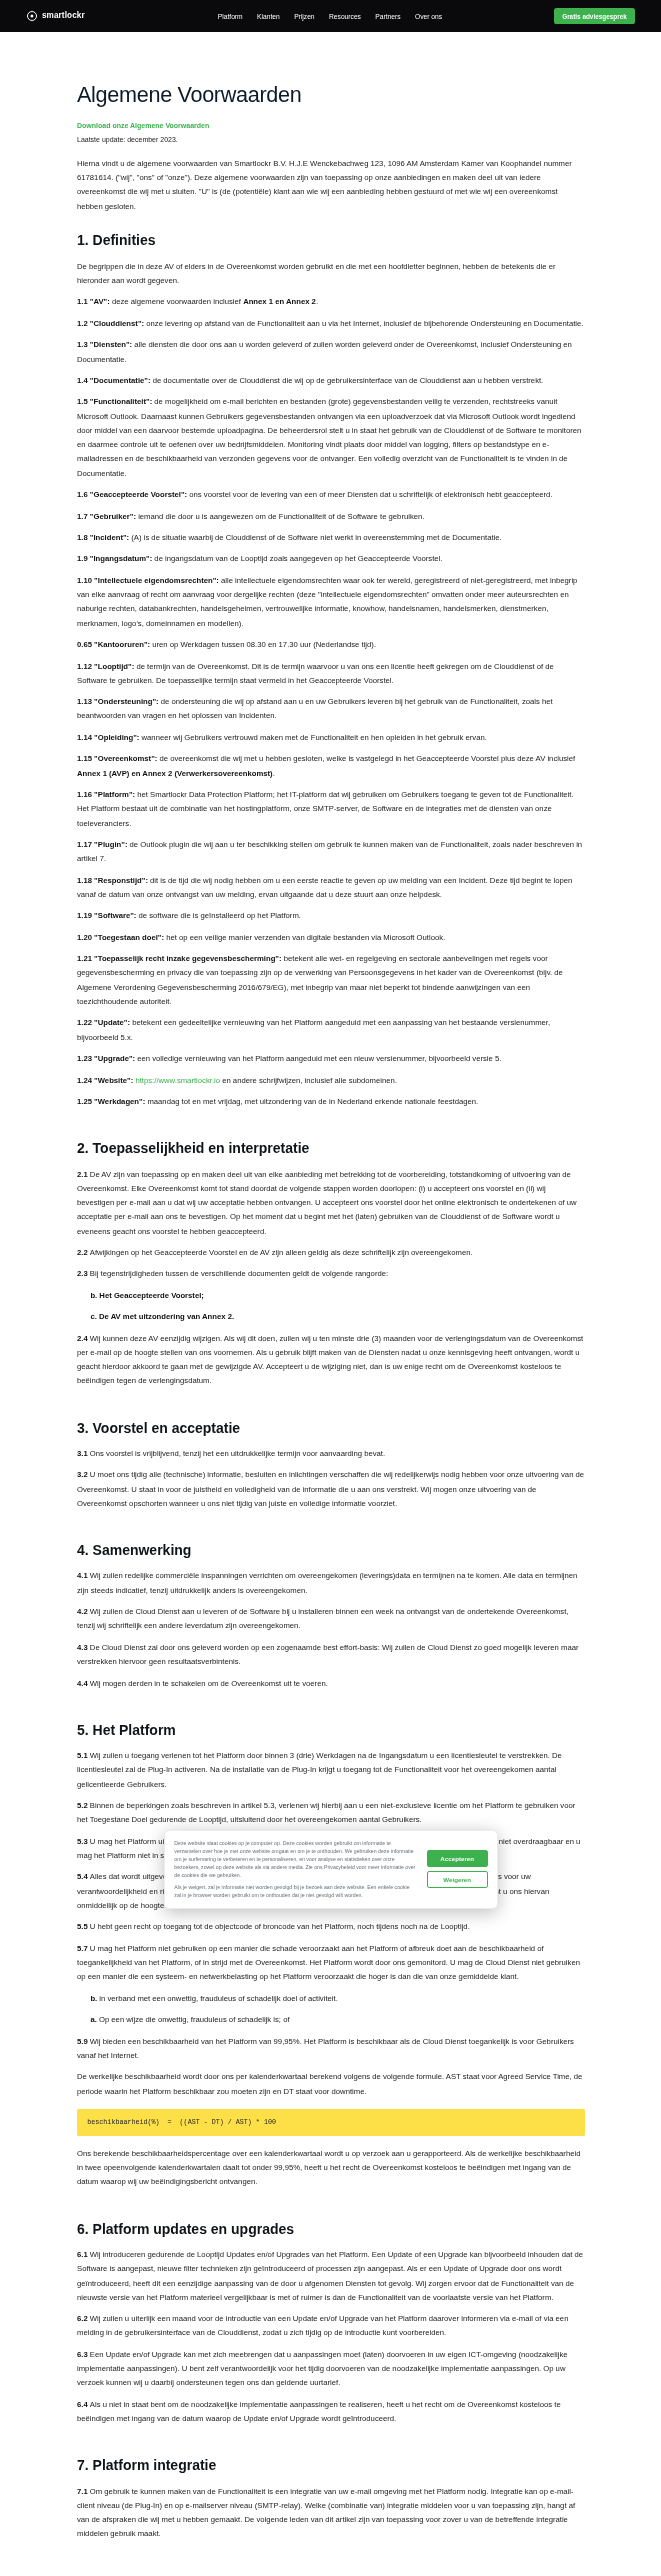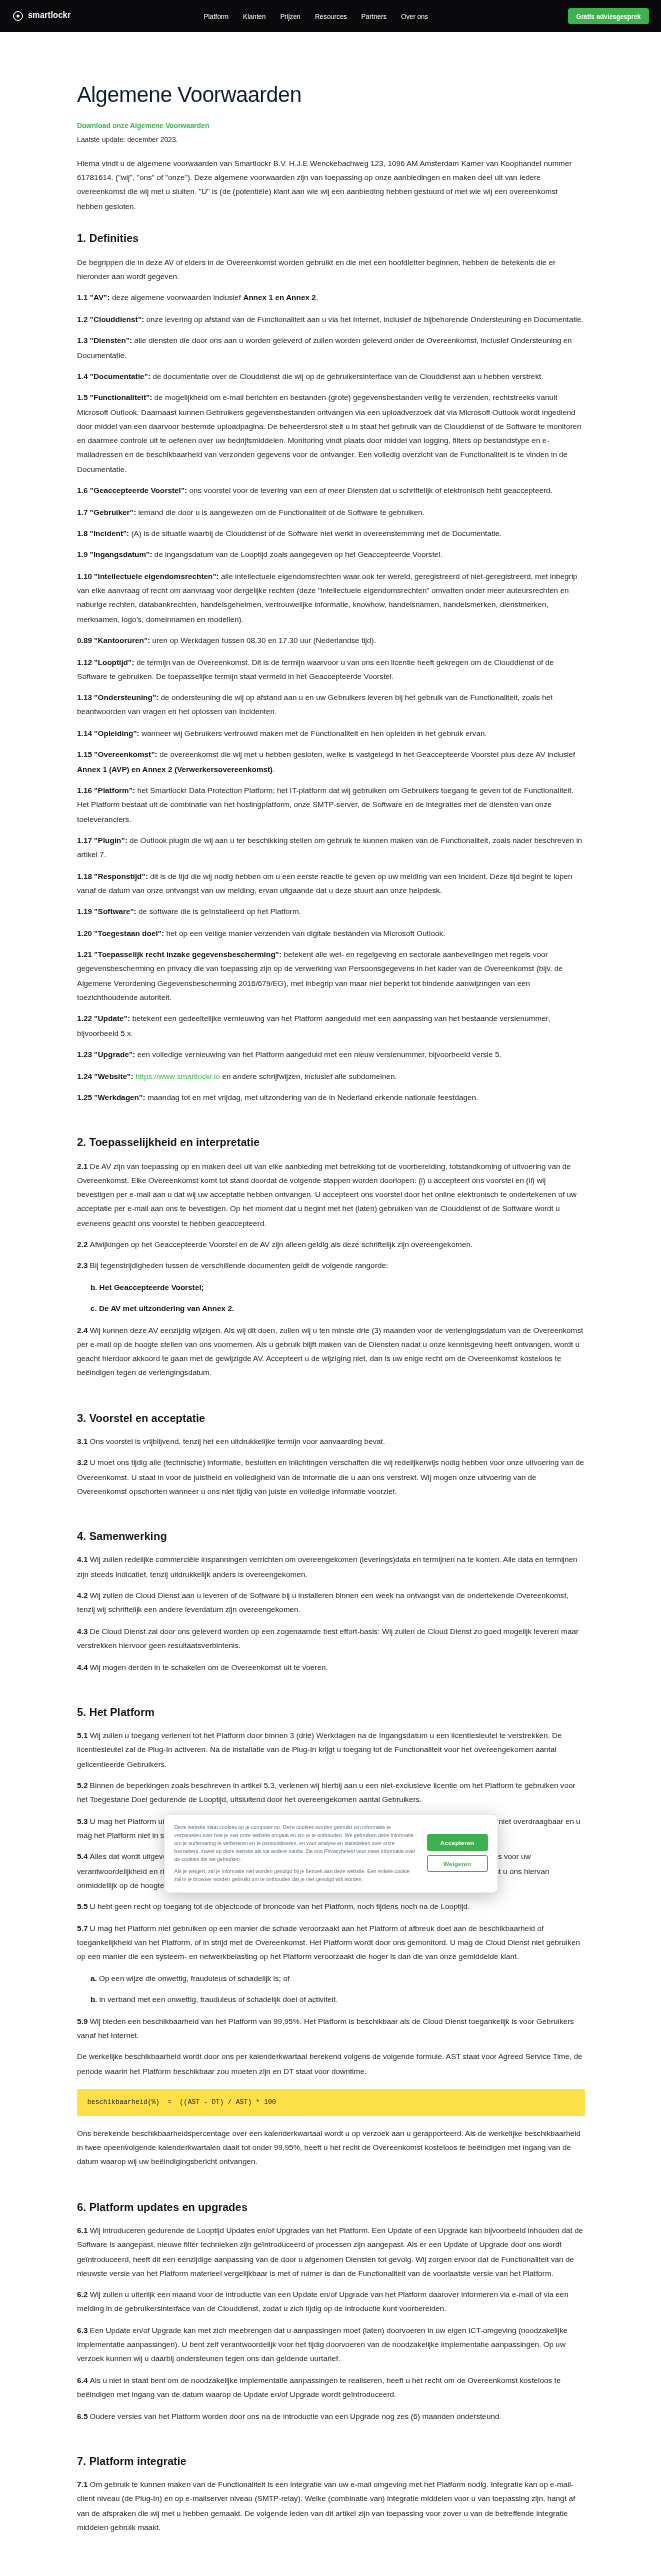--- a/index.html
+++ b/index.html
@@ -5,21 +5,21 @@
   * { box-sizing: border-box; margin: 0; padding: 0; }
   html, body { background: #ffffff; }
   body {
     width: 662px; height: 3091px; overflow: hidden; position: relative;
     font-family: "Liberation Sans", "DejaVu Sans", sans-serif;
     color: #222222;
   }
   
   .navbar {
     height: 32px; background: #0a0a0c; display: flex; align-items: center;
-    padding: 0 13px; width: 100%;
+    padding: 0 27px; width: 100%;
   }
   .logo { display: flex; align-items: center; gap: 4.6px; cursor: pointer; }
   .logo-mark {
     width: 10.3px; height: 10.3px; border: 1px solid #ffffff; border-radius: 50%;
     position: relative; flex-shrink: 0;
   }
   .logo-mark::after {
     content: ""; position: absolute; width: 3.1px; height: 3.1px; background: #ffffff;
     border-radius: 50%; left: 50%; top: 50%; transform: translate(-50%,-50%);
   }
@@ -34,21 +34,21 @@
   :root { --green: #3cb14e; }
   
   .main { padding: 50px 77px 0 77px; width: 662px; }
   .page-title { font-size: 21.6px; font-weight: 400; color: #0c1a2b; letter-spacing: -0.3px; margin-bottom: 13.4px; }
   .download-link { display: inline-block; color: var(--green); font-size: 7px; font-weight: 700; margin-bottom: 6.2px; cursor: pointer; }
   .last-update { font-size: 7px; color: #222; margin-bottom: 14.4px; }
   .intro-para { font-size: 7.7px; line-height: 1.85; color: #222; }
   
   .sec { margin-top: 31px; position: relative; }
   .sec:first-child { margin-top: 18.5px; }
-  .sec-title { font-size: 11px; font-weight: 700; color: #101418; margin-bottom: 11.3px; margin-top: 6px; }
+  .sec-title { font-size: 14px; font-weight: 700; color: #101418; margin-bottom: 11.3px; margin-top: 6px; }
   .clause { font-size: 7.7px; line-height: 1.85; margin-bottom: 7.2px; color: #222; }
   .clause strong { font-weight: 700; color: #111; }
   .clause.sub { margin-left: 13.4px; }
   .green-link { color: var(--green); cursor: pointer; margin-top: 16px; }
   .code-block {
     background: #fde047; border-radius: 1.5px; padding: 9.3px 10.3px; margin: 10.3px 0 11.3px 0;
     font-family: Liberation Mono, monospace;
     font-size: 6.7px; color: #222; white-space: pre-wrap;
   }
   
@@ -100,21 +100,21 @@
         <p class="clause"><strong class="num">1.1 </strong><strong class="term">"AV": </strong>deze algemene voorwaarden inclusief <strong class="bold">Annex 1 en Annex 2</strong>.</p>
         <p class="clause"><strong class="num">1.2 </strong><strong class="term">"Clouddienst": </strong>onze levering op afstand van de Functionaliteit aan u via het Internet, inclusief de bijbehorende Ondersteuning en Documentatie.</p>
         <p class="clause"><strong class="num">1.3 </strong><strong class="term">"Diensten": </strong>alle diensten die door ons aan u worden geleverd of zullen worden geleverd onder de Overeenkomst, inclusief Ondersteuning en Documentatie.</p>
         <p class="clause"><strong class="num">1.4 </strong><strong class="term">"Documentatie": </strong>de documentatie over de Clouddienst die wij op de gebruikersinterface van de Clouddienst aan u hebben verstrekt.</p>
         <p class="clause"><strong class="num">1.5 </strong><strong class="term">"Functionaliteit": </strong>de mogelijkheid om e-mail berichten en bestanden (grote) gegevensbestanden veilig te verzenden, rechtstreeks vanuit Microsoft Outlook. Daarnaast kunnen Gebruikers gegevensbestanden ontvangen via een uploadverzoek dat via Microsoft Outlook wordt ingediend door middel van een daarvoor bestemde uploadpagina. De beheerdersrol stelt u in staat het gebruik van de Clouddienst of de Software te monitoren en daarmee controle uit te oefenen over uw bedrijfsmiddelen. Monitoring vindt plaats door middel van logging, filters op bestandstype en e-mailadressen en de beschikbaarheid van verzonden gegevens voor de ontvanger. Een volledig overzicht van de Functionaliteit is te vinden in de Documentatie.</p>
         <p class="clause"><strong class="num">1.6 </strong><strong class="term">"Geaccepteerde Voorstel": </strong>ons voorstel voor de levering van een of meer Diensten dat u schriftelijk of elektronisch hebt geaccepteerd.</p>
         <p class="clause"><strong class="num">1.7 </strong><strong class="term">"Gebruiker": </strong>iemand die door u is aangewezen om de Functionaliteit of de Software te gebruiken.</p>
         <p class="clause"><strong class="num">1.8 </strong><strong class="term">"Incident": </strong>(A) is de situatie waarbij de Clouddienst of de Software niet werkt in overeenstemming met de Documentatie.</p>
         <p class="clause"><strong class="num">1.9 </strong><strong class="term">"Ingangsdatum": </strong>de ingangsdatum van de Looptijd zoals aangegeven op het Geaccepteerde Voorstel.</p>
         <p class="clause"><strong class="num">1.10 </strong><strong class="term">"Intellectuele eigendomsrechten": </strong>alle intellectuele eigendomsrechten waar ook ter wereld, geregistreerd of niet-geregistreerd, met inbegrip van elke aanvraag of recht om aanvraag voor dergelijke rechten (deze "intellectuele eigendomsrechten" omvatten onder meer auteursrechten en naburige rechten, databankrechten, handelsgeheimen, vertrouwelijke informatie, knowhow, handelsnamen, handelsmerken, dienstmerken, merknamen, logo's, domeinnamen en modellen).</p>
-        <p class="clause"><strong class="num">0.89 </strong><strong class="term">"Kantooruren": </strong>uren op Werkdagen tussen 08.30 en 17.30 uur (Nederlandse tijd).</p>
+        <p class="clause"><strong class="num">0.65 </strong><strong class="term">"Kantooruren": </strong>uren op Werkdagen tussen 08.30 en 17.30 uur (Nederlandse tijd).</p>
         <p class="clause"><strong class="num">1.12 </strong><strong class="term">"Looptijd": </strong>de termijn van de Overeenkomst. Dit is de termijn waarvoor u van ons een licentie heeft gekregen om de Clouddienst of de Software te gebruiken. De toepasselijke termijn staat vermeld in het Geaccepteerde Voorstel.</p>
         <p class="clause"><strong class="num">1.13 </strong><strong class="term">"Ondersteuning": </strong>de ondersteuning die wij op afstand aan u en uw Gebruikers leveren bij het gebruik van de Functionaliteit, zoals het beantwoorden van vragen en het oplossen van Incidenten.</p>
         <p class="clause"><strong class="num">1.14 </strong><strong class="term">"Opleiding": </strong>wanneer wij Gebruikers vertrouwd maken met de Functionaliteit en hen opleiden in het gebruik ervan.</p>
         <p class="clause"><strong class="num">1.15 </strong><strong class="term">"Overeenkomst": </strong>de overeenkomst die wij met u hebben gesloten, welke is vastgelegd in het Geaccepteerde Voorstel plus deze AV inclusief <strong class="bold">Annex 1 (AVP) en Annex 2 (Verwerkersovereenkomst)</strong>.</p>
         <p class="clause"><strong class="num">1.16 </strong><strong class="term">"Platform": </strong>het Smartlockr Data Protection Platform; het IT-platform dat wij gebruiken om Gebruikers toegang te geven tot de Functionaliteit. Het Platform bestaat uit de combinatie van het hostingplatform, onze SMTP-server, de Software en de integraties met de diensten van onze toeleveranciers.</p>
         <p class="clause"><strong class="num">1.17 </strong><strong class="term">"Plugin": </strong>de Outlook plugin die wij aan u ter beschikking stellen om gebruik te kunnen maken van de Functionaliteit, zoals nader beschreven in artikel 7.</p>
         <p class="clause"><strong class="num">1.18 </strong><strong class="term">"Responstijd": </strong>dit is de tijd die wij nodig hebben om u een eerste reactie te geven op uw melding van een Incident. Deze tijd begint te lopen vanaf de datum van onze ontvangst van uw melding, ervan uitgaande dat u deze stuurt aan onze helpdesk.</p>
         <p class="clause"><strong class="num">1.19 </strong><strong class="term">"Software": </strong>de software die is geïnstalleerd op het Platform.</p>
         <p class="clause"><strong class="num">1.20 </strong><strong class="term">"Toegestaan doel": </strong>het op een veilige manier verzenden van digitale bestanden via Microsoft Outlook.</p>
         <p class="clause"><strong class="num">1.21 </strong><strong class="term">"Toepasselijk recht inzake gegevensbescherming": </strong>betekent alle wet- en regelgeving en sectorale aanbevelingen met regels voor gegevensbescherming en privacy die van toepassing zijn op de verwerking van Persoonsgegevens in het kader van de Overeenkomst (bijv. de Algemene Verordening Gegevensbescherming 2016/679/EG), met inbegrip van maar niet beperkt tot bindende aanwijzingen van een toezichthoudende autoriteit.</p>
@@ -145,22 +145,22 @@
         <p class="clause"><strong class="num">4.4 </strong>Wij mogen derden in te schakelen om de Overeenkomst uit te voeren.</p>
       </section>
       <section class="sec">
         <h2 class="sec-title">5. Het Platform</h2>
         <p class="clause"><strong class="num">5.1 </strong>Wij zullen u toegang verlenen tot het Platform door binnen 3 (drie) Werkdagen na de Ingangsdatum u een licentiesleutel te verstrekken. De licentiesleutel zal de Plug-In activeren. Na de installatie van de Plug-In krijgt u toegang tot de Functionaliteit voor het overeengekomen aantal gelicentieerde Gebruikers.</p>
         <p class="clause"><strong class="num">5.2 </strong>Binnen de beperkingen zoals beschreven in artikel 5.3, verlenen wij hierbij aan u een niet-exclusieve licentie om het Platform te gebruiken voor het Toegestane Doel gedurende de Looptijd, uitsluitend door het overeengekomen aantal Gebruikers.</p>
         <p class="clause"><strong class="num">5.3 </strong>U mag het Platform uitsluitend gebruiken in overeenstemming met de Documentatie en de Overeenkomst. De licentie is niet overdraagbaar en u mag het Platform niet in sublicentie geven aan derden.</p>
         <p class="clause"><strong class="num">5.4 </strong>Alles dat wordt uitgevoerd via de Plug-In van licentiesleutel of direct online via het Platform met uw toegangsgegevens, is voor uw verantwoordelijkheid en risico. Als u weet of vermoedt dat uw licentiesleutel niet langer uitsluitend door u wordt gebruikt dient u ons hiervan onmiddellijk op de hoogte te stellen.</p>
         <p class="clause"><strong class="num">5.5 </strong>U hebt geen recht op toegang tot de objectcode of broncode van het Platform, noch tijdens noch na de Looptijd.</p>
         <p class="clause"><strong class="num">5.7 </strong>U mag het Platform niet gebruiken op een manier die schade veroorzaakt aan het Platform of afbreuk doet aan de beschikbaarheid of toegankelijkheid van het Platform, of in strijd met de Overeenkomst. Het Platform wordt door ons gemonitord. U mag de Cloud Dienst niet gebruiken op een manier die een systeem- en netwerkbelasting op het Platform veroorzaakt die hoger is dan die van onze gemiddelde klant.</p>
+        <p class="clause sub"><strong class="label">b. </strong>in verband met een onwettig, frauduleus of schadelijk doel of activiteit.</p>
         <p class="clause sub"><strong class="label">a. </strong>Op een wijze die onwettig, frauduleus of schadelijk is; of</p>
-        <p class="clause sub"><strong class="label">b. </strong>in verband met een onwettig, frauduleus of schadelijk doel of activiteit.</p>
         <p class="clause"><strong class="num">5.9 </strong>Wij bieden een beschikbaarheid van het Platform van 99,95%. Het Platform is beschikbaar als de Cloud Dienst toegankelijk is voor Gebruikers vanaf het Internet.</p>
         <p class="clause">De werkelijke beschikbaarheid wordt door ons per kalenderkwartaal berekend volgens de volgende formule. AST staat voor Agreed Service Time, de periode waarin het Platform beschikbaar zou moeten zijn en DT staat voor downtime.</p>
         <pre class="code-block">beschikbaarheid(%)  =  ((AST - DT) / AST) * 100</pre>
         <p class="clause">Ons berekende beschikbaarheidspercentage over een kalenderkwartaal wordt u op verzoek aan u gerapporteerd. Als de werkelijke beschikbaarheid in twee opeenvolgende kalenderkwartalen daalt tot onder 99,95%, heeft u het recht de Overeenkomst kosteloos te beëindigen met ingang van de datum waarop wij uw beëindigingsbericht ontvangen.</p>
         <div class="cookie-dialog" style="display: flex;">
   <div class="cookie-text">
     <p>Deze website slaat cookies op je computer op. Deze cookies worden gebruikt om informatie te verzamelen over hoe je met onze website omgaat en om je te onthouden. We gebruiken deze informatie om je surfervaring te verbeteren en te personaliseren, en voor analyse en statistieken over onze bezoekers, zowel op deze website als via andere media. Zie ons Privacybeleid voor meer informatie over de cookies die we gebruiken.</p>
     <p>Als je weigert, zal je informatie niet worden gevolgd bij je bezoek aan deze website. Een enkele cookie zal in je browser worden gebruikt om te onthouden dat je niet gevolgd wilt worden.</p>
   </div>
   <div class="cookie-buttons">
@@ -168,21 +168,20 @@
     <button class="btn-decline">Weigeren</button>
   </div>
 </div>
       </section>
       <section class="sec">
         <h2 class="sec-title">6. Platform updates en upgrades</h2>
         <p class="clause"><strong class="num">6.1 </strong>Wij introduceren gedurende de Looptijd Updates en/of Upgrades van het Platform. Een Update of een Upgrade kan bijvoorbeeld inhouden dat de Software is aangepast, nieuwe filter technieken zijn geïntroduceerd of processen zijn aangepast. Als er een Update of Upgrade door ons wordt geïntroduceerd, heeft dit een eenzijdige aanpassing van de door u afgenomen Diensten tot gevolg. Wij zorgen ervoor dat de Functionaliteit van de nieuwste versie van het Platform materieel vergelijkbaar is met of ruimer is dan de Functionaliteit van de voorlaatste versie van het Platform.</p>
         <p class="clause"><strong class="num">6.2 </strong>Wij zullen u uiterlijk een maand voor de introductie van een Update en/of Upgrade van het Platform daarover informeren via e-mail of via een melding in de gebruikersinterface van de Clouddienst, zodat u zich tijdig op de introductie kunt voorbereiden.</p>
         <p class="clause"><strong class="num">6.3 </strong>Een Update en/of Upgrade kan met zich meebrengen dat u aanpassingen moet (laten) doorvoeren in uw eigen ICT-omgeving (noodzakelijke implementatie aanpassingen). U bent zelf verantwoordelijk voor het tijdig doorvoeren van de noodzakelijke implementatie aanpassingen. Op uw verzoek kunnen wij u daarbij ondersteunen tegen ons dan geldende uurtarief.</p>
         <p class="clause"><strong class="num">6.4 </strong>Als u niet in staat bent om de noodzakelijke implementatie aanpassingen te realiseren, heeft u het recht om de Overeenkomst kosteloos te beëindigen met ingang van de datum waarop de Update en/of Upgrade wordt geïntroduceerd.</p>
-        <p class="clause"><strong class="num">6.5 </strong>Oudere versies van het Platform worden door ons na de introductie van een Upgrade nog zes (6) maanden ondersteund.</p>
       </section>
       <section class="sec">
         <h2 class="sec-title">7. Platform integratie</h2>
         <p class="clause"><strong class="num">7.1 </strong>Om gebruik te kunnen maken van de Functionaliteit is een integratie van uw e-mail omgeving met het Platform nodig. Integratie kan op e-mail-client niveau (de Plug-In) en op e-mailserver niveau (SMTP-relay). Welke (combinatie van) integratie middelen voor u van toepassing zijn, hangt af van de afspraken die wij met u hebben gemaakt. De volgende leden van dit artikel zijn van toepassing voor zover u van de betreffende integratie middelen gebruik maakt.</p>
       </section>
     </div>
 </main>
 
 
 </body></html>

